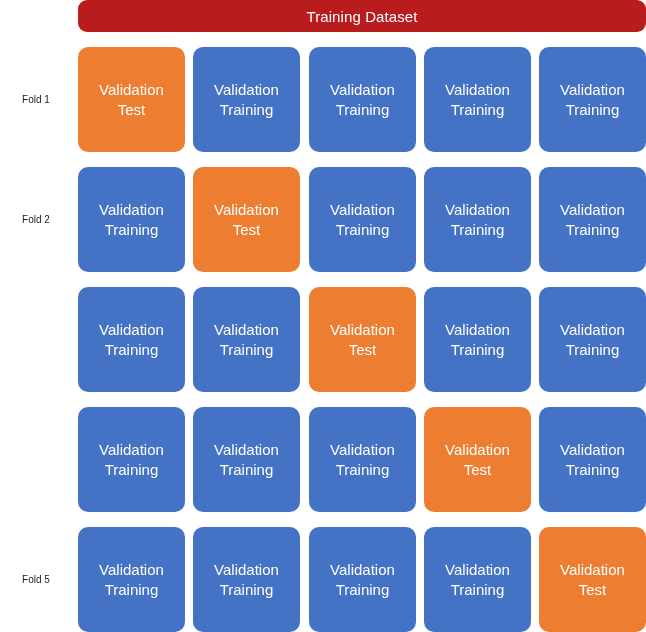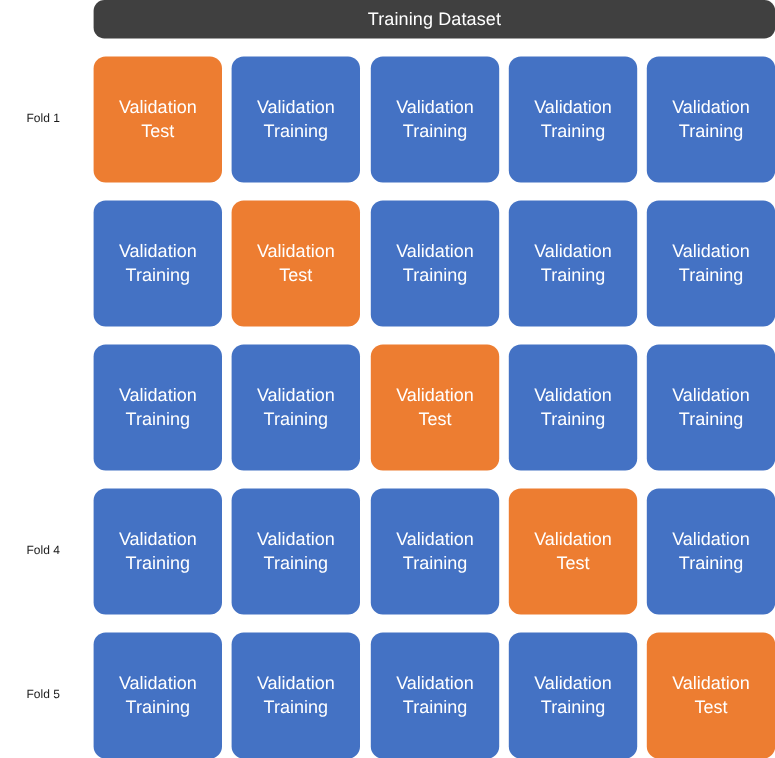--- a/index.html
+++ b/index.html
@@ -19,21 +19,21 @@
     height: 632px;
     background: #ffffff;
   }
   
   .header-bar {
     position: absolute;
     left: 78px;
     top: 0px;
     width: 568px;
     height: 32px;
-    background: #404040;
+    background: #b91c1c;
     border-radius: 9px;
     display: flex;
     align-items: center;
     justify-content: center;
     box-sizing: border-box;
   }
   .header-title {
     color: #ffffff;
     font-size: 15px;
     line-height: 1;
@@ -125,20 +125,21 @@
             <span class="cell-line">Validation</span>
             <span class="cell-line">Training</span>
           </div>
           <div class="cell train" style="left: 461px;">
             <span class="cell-line">Validation</span>
             <span class="cell-line">Training</span>
           </div>
         </div>
       </div>
       <div class="fold-row" style="top: 120px;">
+        <div class="fold-label">Fold 2</div>
         <div class="cells">
           <div class="cell train" style="left: 0px;">
             <span class="cell-line">Validation</span>
             <span class="cell-line">Training</span>
           </div>
           <div class="cell test" style="left: 115px;">
             <span class="cell-line">Validation</span>
             <span class="cell-line">Test</span>
           </div>
           <div class="cell train" style="left: 231px;">
@@ -173,21 +174,20 @@
             <span class="cell-line">Validation</span>
             <span class="cell-line">Training</span>
           </div>
           <div class="cell train" style="left: 461px;">
             <span class="cell-line">Validation</span>
             <span class="cell-line">Training</span>
           </div>
         </div>
       </div>
       <div class="fold-row" style="top: 360px;">
-        <div class="fold-label">Fold 4</div>
         <div class="cells">
           <div class="cell train" style="left: 0px;">
             <span class="cell-line">Validation</span>
             <span class="cell-line">Training</span>
           </div>
           <div class="cell train" style="left: 115px;">
             <span class="cell-line">Validation</span>
             <span class="cell-line">Training</span>
           </div>
           <div class="cell train" style="left: 231px;">

